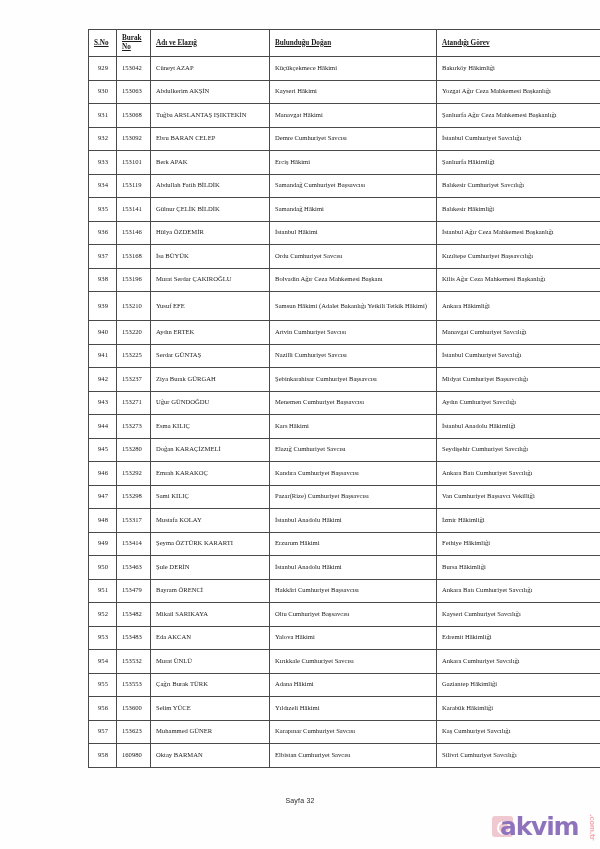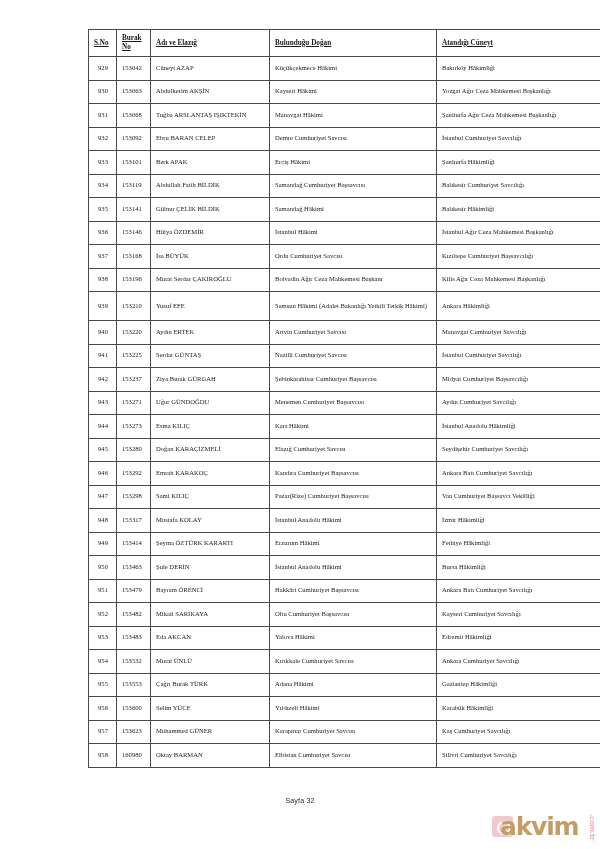--- a/index.html
+++ b/index.html
@@ -136,21 +136,21 @@
     border-radius: 50%;
   }
   #watermark .wm-text {
     position: absolute;
     left: 8px;
     top: 2px;
     font-family: "DejaVu Sans", sans-serif;
     font-weight: bold;
     font-size: 25px;
     letter-spacing: -1.2px;
-    color: #a16207;
+    color: #4c1d95;
     line-height: 30px;
   }
   #watermark .wm-tld {
     position: absolute;
     right: 0px;
     top: 4px;
     font-family: "DejaVu Sans", sans-serif;
     font-weight: bold;
     font-size: 7px;
     color: #f07a86;
@@ -171,21 +171,21 @@
         <col class="c-ad">
         <col class="c-bulunan">
         <col class="c-atanan">
       </colgroup>
       <thead>
         <tr>
           <th><span class="hdr-text">S.No</span></th>
           <th><span class="hdr-text">Burak No</span></th>
           <th><span class="hdr-text">Adı ve Elazığ</span></th>
           <th><span class="hdr-text">Bulunduğu Doğan</span></th>
-          <th><span class="hdr-text">Atandığı Cüneyt</span></th>
+          <th><span class="hdr-text">Atandığı Görev</span></th>
         </tr>
       </thead>
       <tbody id="table-body">
           <tr>
             <td class="cell-sno">929</td>
             <td class="cell-sicil">153042</td>
             <td>Cüneyt AZAP</td>
             <td>Küçükçekmece Hâkimi</td>
             <td>Bakırköy Hâkimliği</td>
           </tr>

